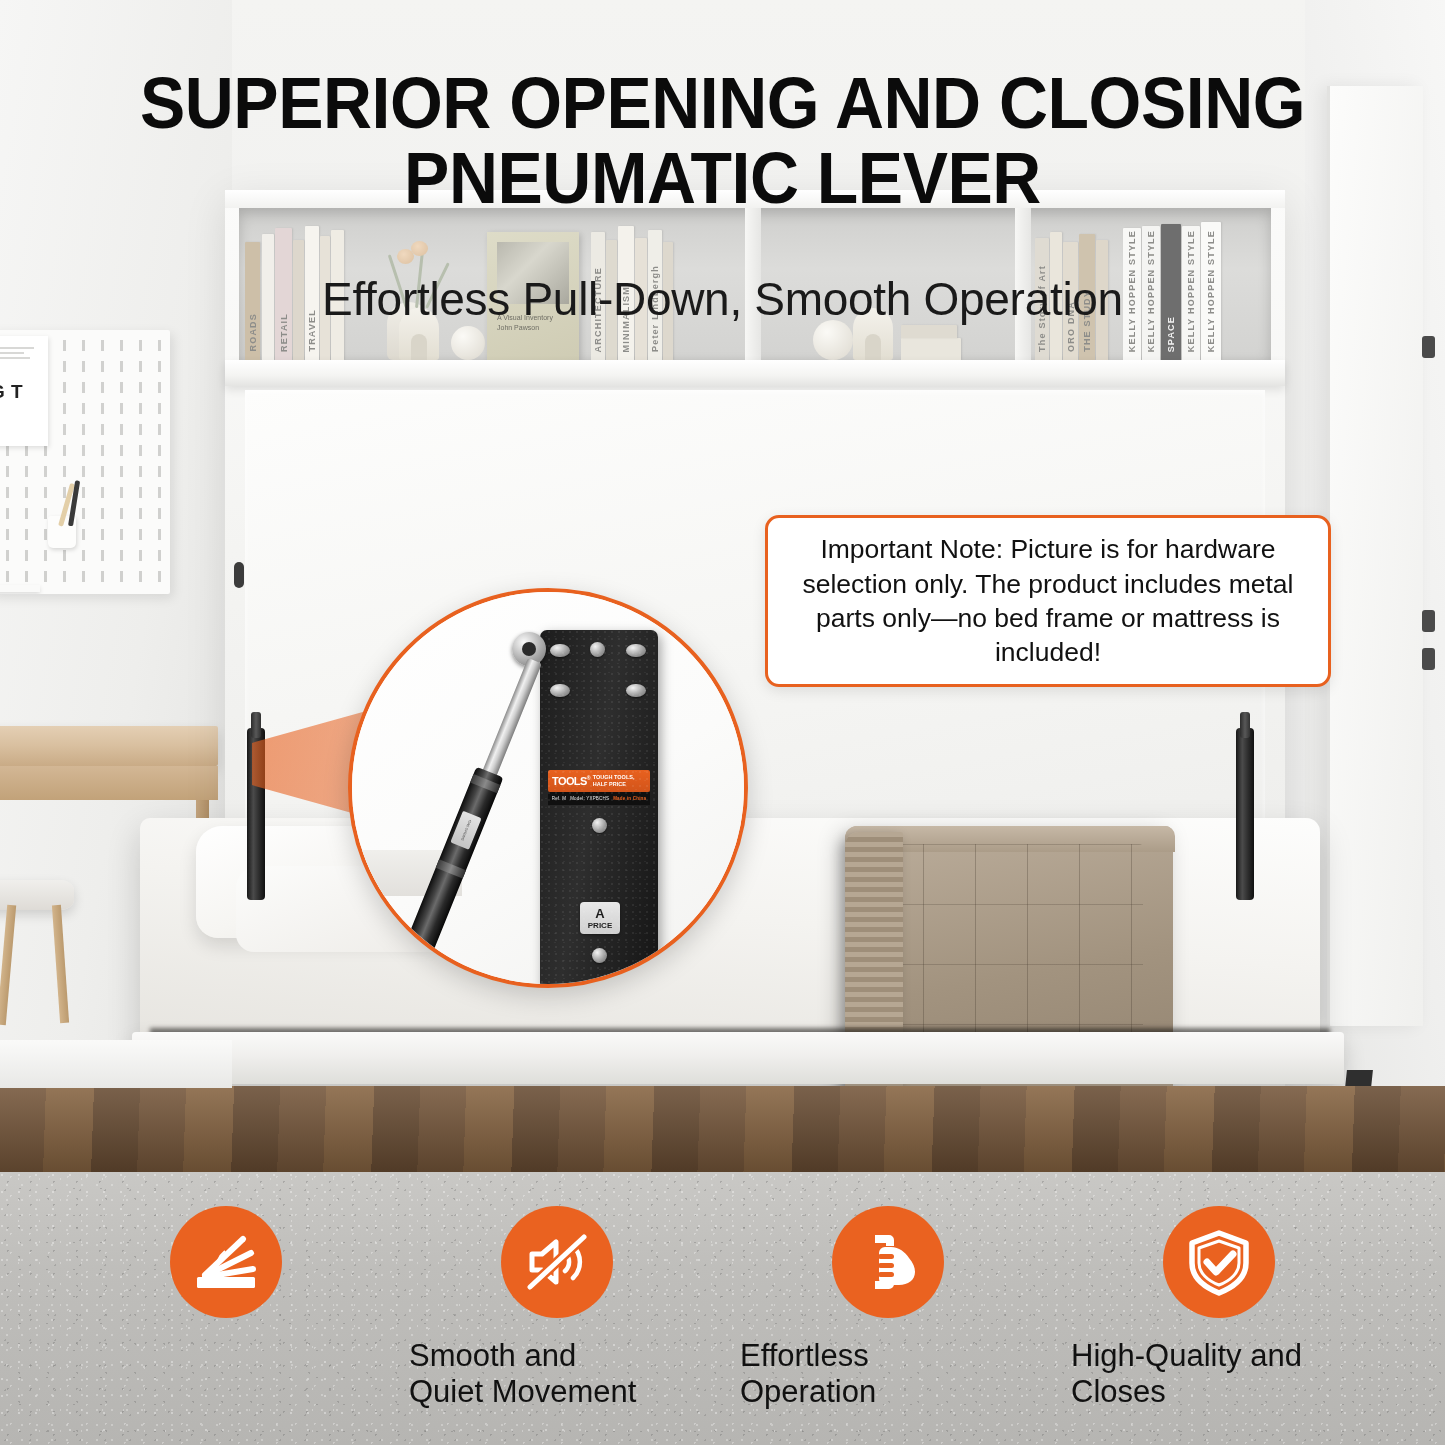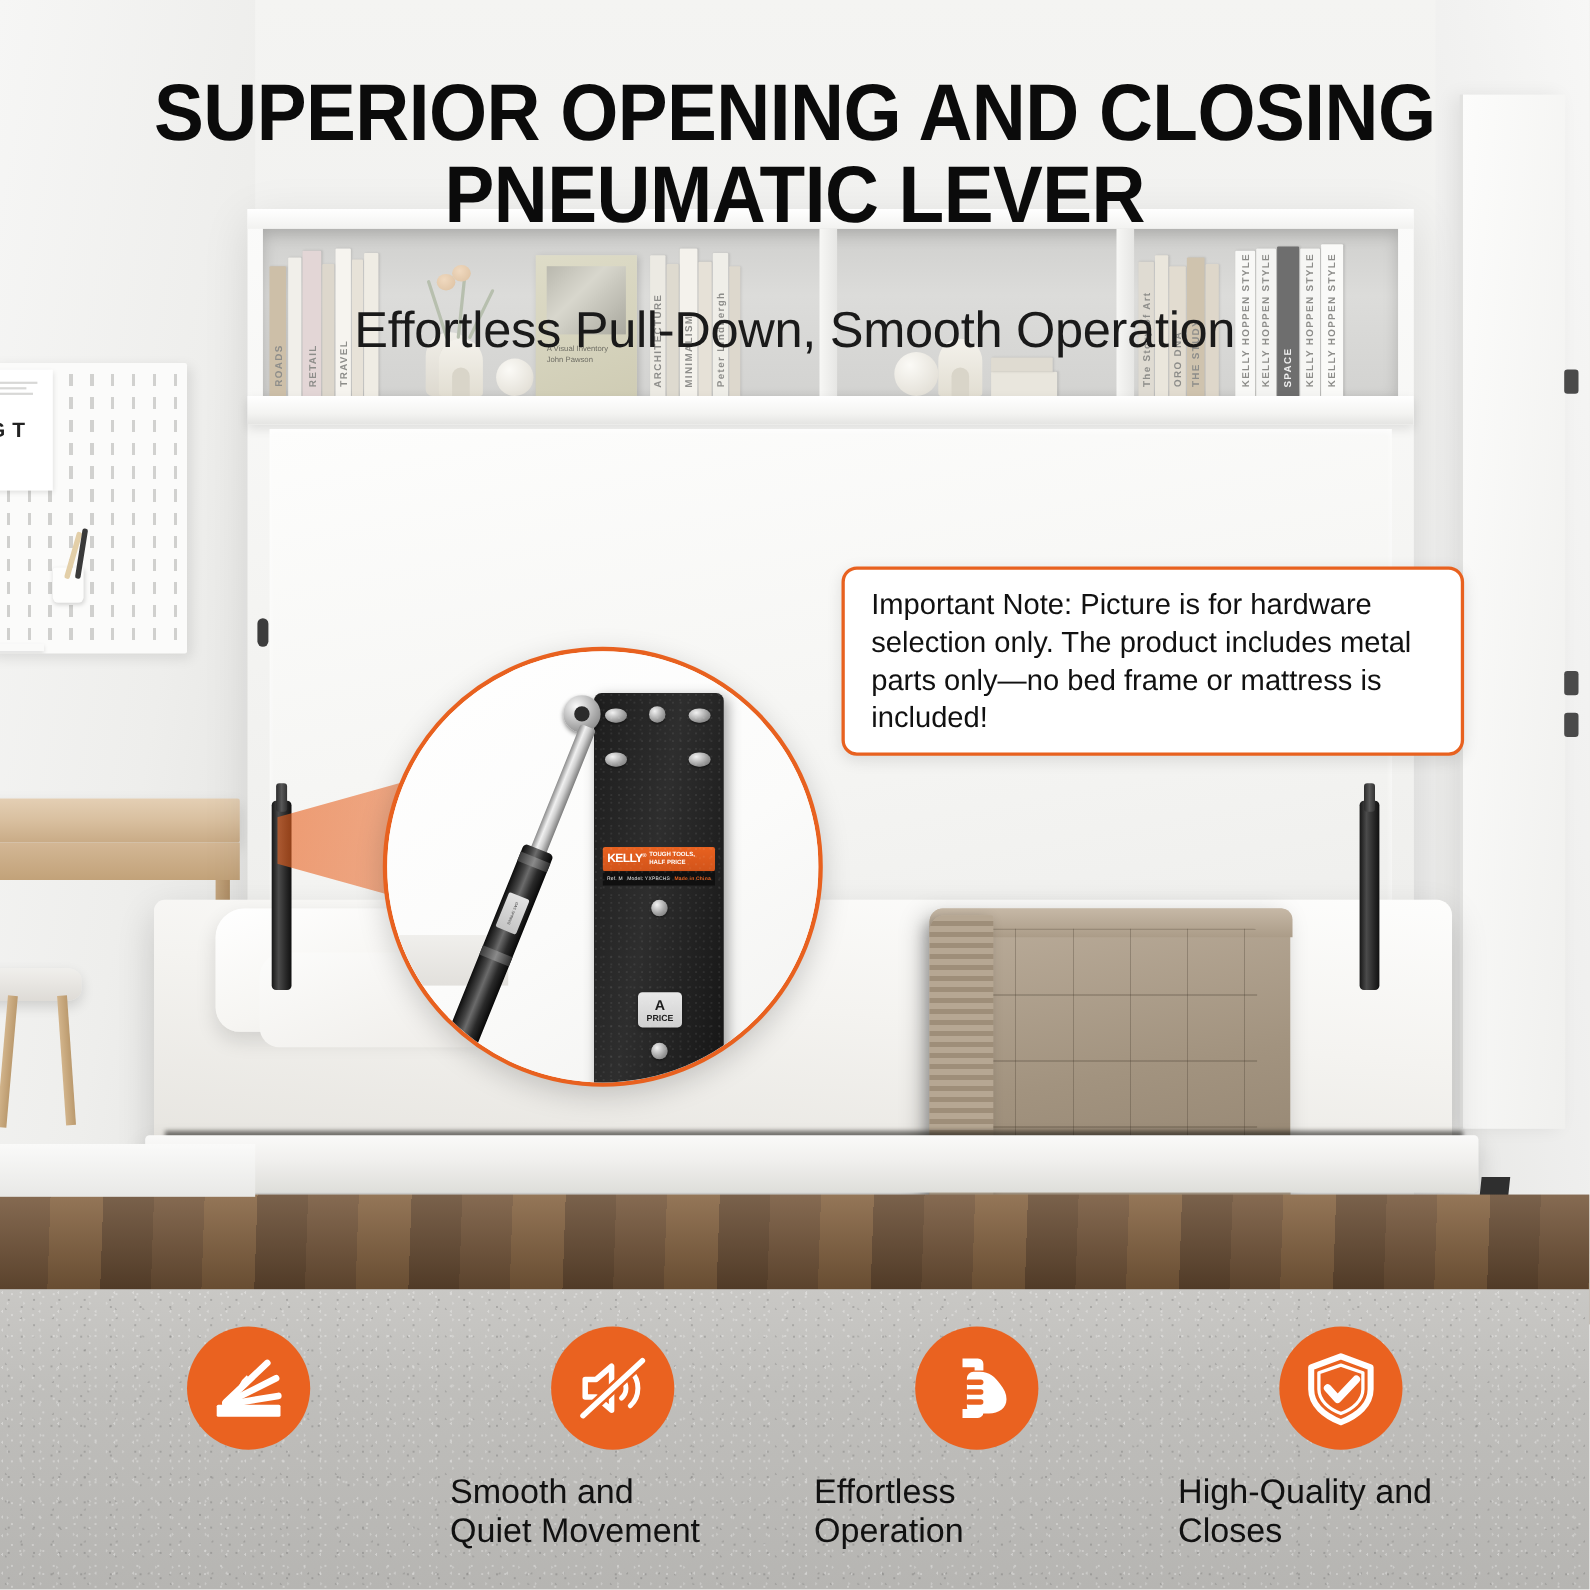--- a/index.html
+++ b/index.html
@@ -223,21 +223,21 @@
   .piston-sticker { position:absolute; width:20px; height:34px; left:4px;
     background:linear-gradient(180deg,#e3e3e3,#c4c4c4); border-radius:2px; }
   .piston-sticker span { display:block; font-size:3.5px; color:#4a4a4a; transform:rotate(90deg);
     margin-top:14px; white-space:nowrap; }
 
   
   .note-box { position:absolute; left:765px; top:515px; width:566px; height:172px;
     background:#fff; border:3px solid #E8611F; border-radius:14px;
     display:flex; align-items:center; justify-content:center; padding:10px 24px;
     box-shadow:0 4px 14px rgba(0,0,0,.10); }
-  .note-text { font-size:26.5px; line-height:1.30; color:#111; text-align:left; }
+  .note-text { font-size:26.5px; line-height:1.30; color:#111; text-align:center; }
 
   
   .headline { position:absolute; left:0; top:68px; width:100%; text-align:center;
     font-size:73px; font-weight:800; line-height:.95; color:#0b0b0b;
     letter-spacing:-0.5px; transform:scaleX(.93); transform-origin:center top; }
   .headline .l2 { display:block; margin-top:6px; }
   .subhead { position:absolute; left:0; top:272px; width:100%; text-align:center;
     font-size:46px; color:#1a1a1a; letter-spacing:-.3px; }
 
   
@@ -414,21 +414,21 @@
     <div class="plate">
       <div class="screw" style="left:10px;  top:14px;"></div>
       <div class="screw round" style="left:50px;  top:12px;"></div>
       <div class="screw" style="left:86px;  top:14px;"></div>
       <div class="screw" style="left:10px;  top:54px;"></div>
       <div class="screw" style="left:86px;  top:54px;"></div>
       <div class="screw round" style="left:52px;  top:188px;"></div>
       <div class="screw round" style="left:52px;  top:318px;"></div>
 
       <div class="vevor-label">
-        <span class="vevor-mark"><span>KELLY</span><span class="vevor-sup">®</span></span>
+        <span class="vevor-mark"><span>TOOLS</span><span class="vevor-sup">®</span></span>
         <span class="vevor-tag">
           <span>TOUGH TOOLS,</span><br>
           <span>HALF PRICE</span>
         </span>
       </div>
       <div class="vevor-sub">
         <span>Ref. M</span>
         <span>Model: YXPBCHS</span>
         <b>Made in China</b>
       </div>

